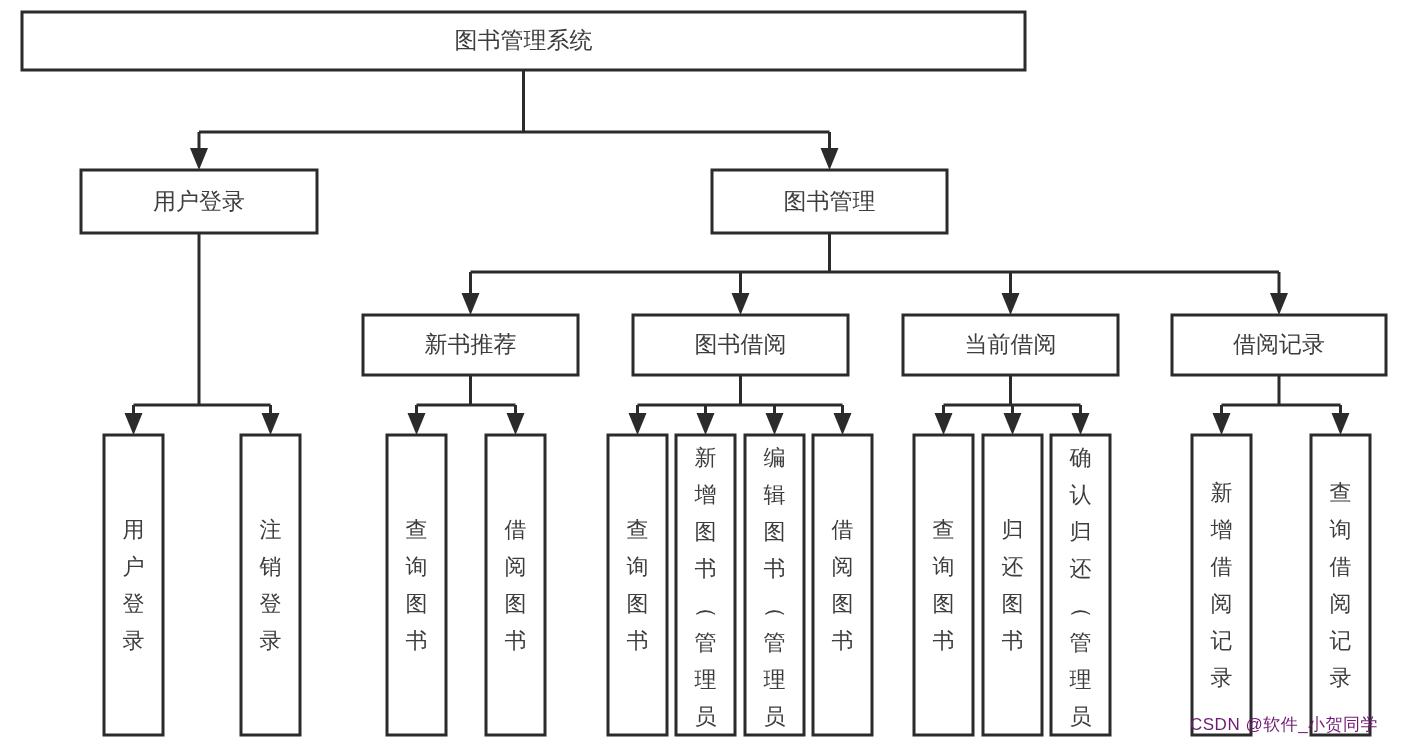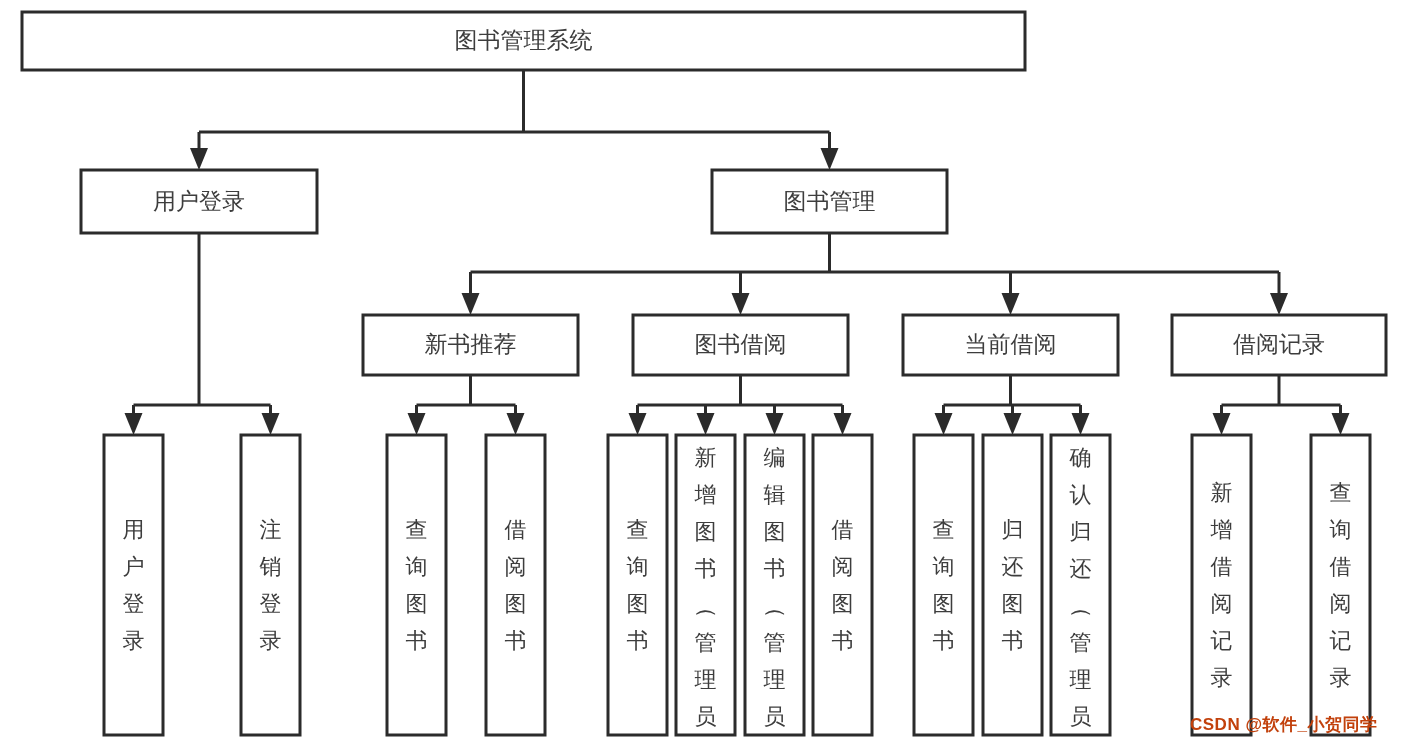--- a/index.html
+++ b/index.html
@@ -32,27 +32,26 @@
     dominant-baseline:middle;
     white-space:pre;
   }
   .node-label.vertical{
     font-size:22px;
     text-anchor:middle;
   }
   .watermark{
     position:absolute;
     left:1190px;top:713px;
-    color:#c2410c;
+    color:#701a75;
     font-size:17px;
     font-family:"Liberation Sans","DejaVu Sans",sans-serif;
     white-space:pre;
     letter-spacing:0.5px;
     pointer-events:none;
-    font-weight:bold;
   }
 </style>
 </head>
 <body>
 
 <div id="diagram-root">
   <svg id="tree" viewBox="0 0 1405 747" xmlns="http://www.w3.org/2000/svg">
     <g id="edges-layer">
         <path class="connector" d="M 523.5 70 L 523.5 132"></path>
         <path class="connector" d="M 199 132 L 829.5 132"></path>

